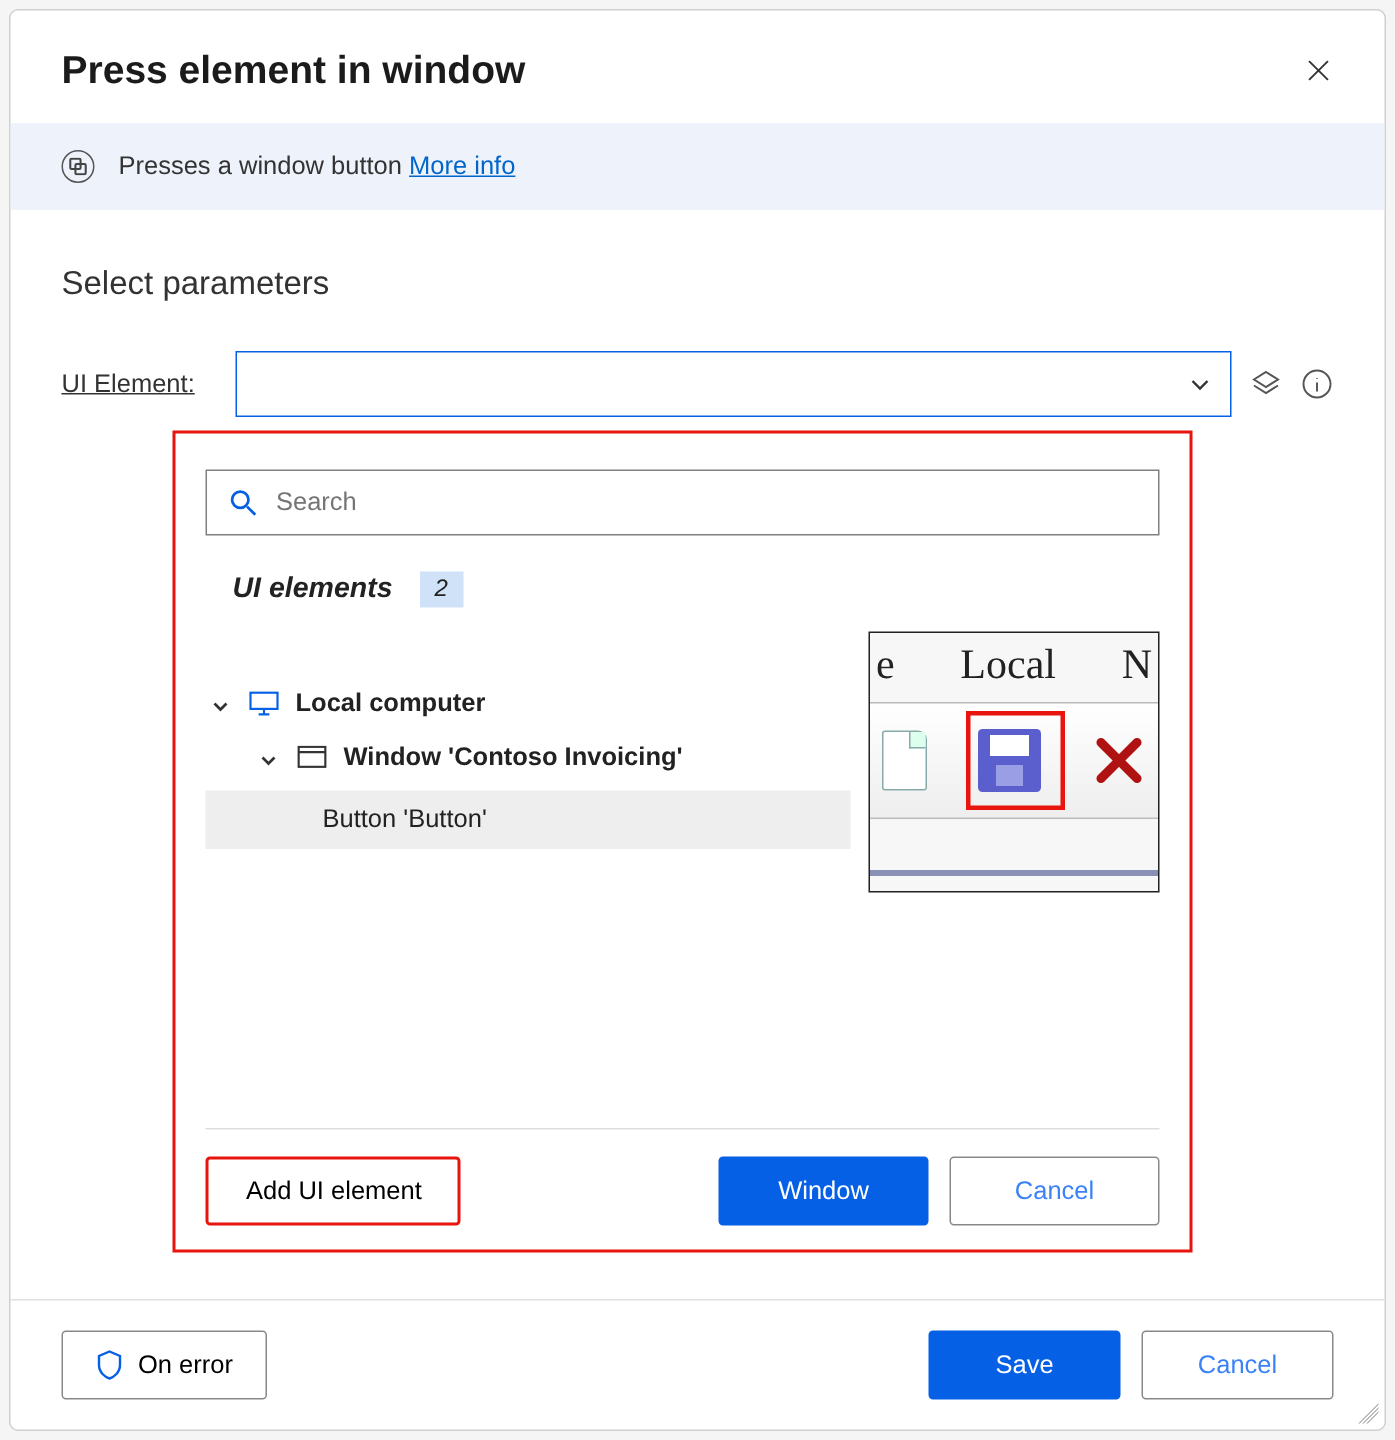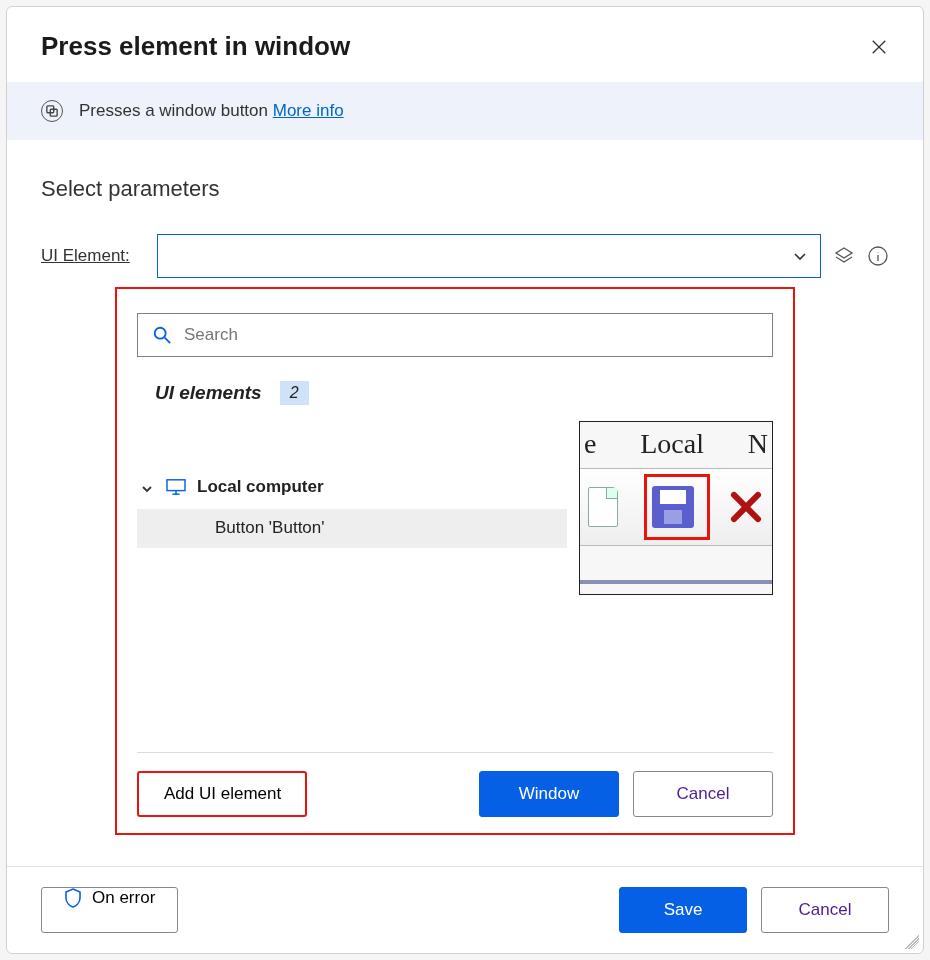--- a/index.html
+++ b/index.html
@@ -196,31 +196,31 @@
       padding-top: 18px;
       display: flex; align-items: center; gap: 14px;
     }
     .btn {
       height: 46px; padding: 0 24px;
       font-size: 17px; border-radius: 3px;
       display: flex; align-items:center; justify-content:center;
       cursor: pointer; min-width: 140px;
     }
     .btn.primary { background: #0560e6; color: #fff; border: 1px solid #0560e6;}
-    .btn.secondary { background: #fff; color: #4c1d95; border: 1px solid #888;}
+    .btn.secondary { background: #fff; color: #3b82f6; border: 1px solid #888;}
     .btn.highlighted { border: 2px solid #e8140d; background: #fff; padding-left: 25px; }
     .panel-footer .spacer { flex: 1;}
     .dialog-footer {
       border-top: 1px solid #e0e0e0;
       padding: 20px 34px;
       display: flex; align-items: center; gap: 14px;
     }
     .dialog-footer .spacer { flex: 1;}
     .on-error {
-      display: flex; gap: 10px;
+      display: flex; align-items: center; gap: 10px;
       border: 1px solid #888; border-radius: 3px;
       height: 46px; padding: 0 22px; font-size: 17px;
       cursor: pointer;
     }
     .on-error svg { width: 18px; height: 20px; stroke: #0560e6; fill: none; stroke-width: 1.6;}
     .resize-grip {
       position: absolute; right: 4px; bottom: 4px;
       width: 14px; height: 14px;
       background:
         linear-gradient(135deg, transparent 50%, #bbb 50% 55%, transparent 55%),
@@ -307,20 +307,32 @@
               </svg></span>
           <span class="tree-icon">
               <svg viewBox="0 0 24 20" width="24" height="18">
                 <rect x="2" y="2" width="20" height="12"></rect>
                 <line x1="8" y1="18" x2="16" y2="18"></line>
                 <line x1="12" y1="14" x2="12" y2="18"></line>
               </svg>
             </span>
           <span style="font-weight:600">Local computer</span>
         </div>
+        <div class="tree-row lvl-2">
+          <span class="tree-chev"><svg viewBox="0 0 12 12">
+                <polyline points="2,4 6,8 10,4"></polyline>
+              </svg></span>
+          <span class="tree-icon">
+              <svg viewBox="0 0 22 18" width="22" height="16" style="stroke:#333">
+                <rect x="1" y="1" width="20" height="15"></rect>
+                <line x1="1" y1="5" x2="21" y2="5"></line>
+              </svg>
+            </span>
+          <span style="font-weight:600">Window 'Contoso Invoicing'</span>
+        </div>
         <div class="tree-row lvl-3">
           <span>Button 'Button'</span>
         </div>
       </div>
 
       <div class="preview-box">
         <div class="preview-top">
           <span>e</span>
           <span>Local</span>
           <span>N</span>

